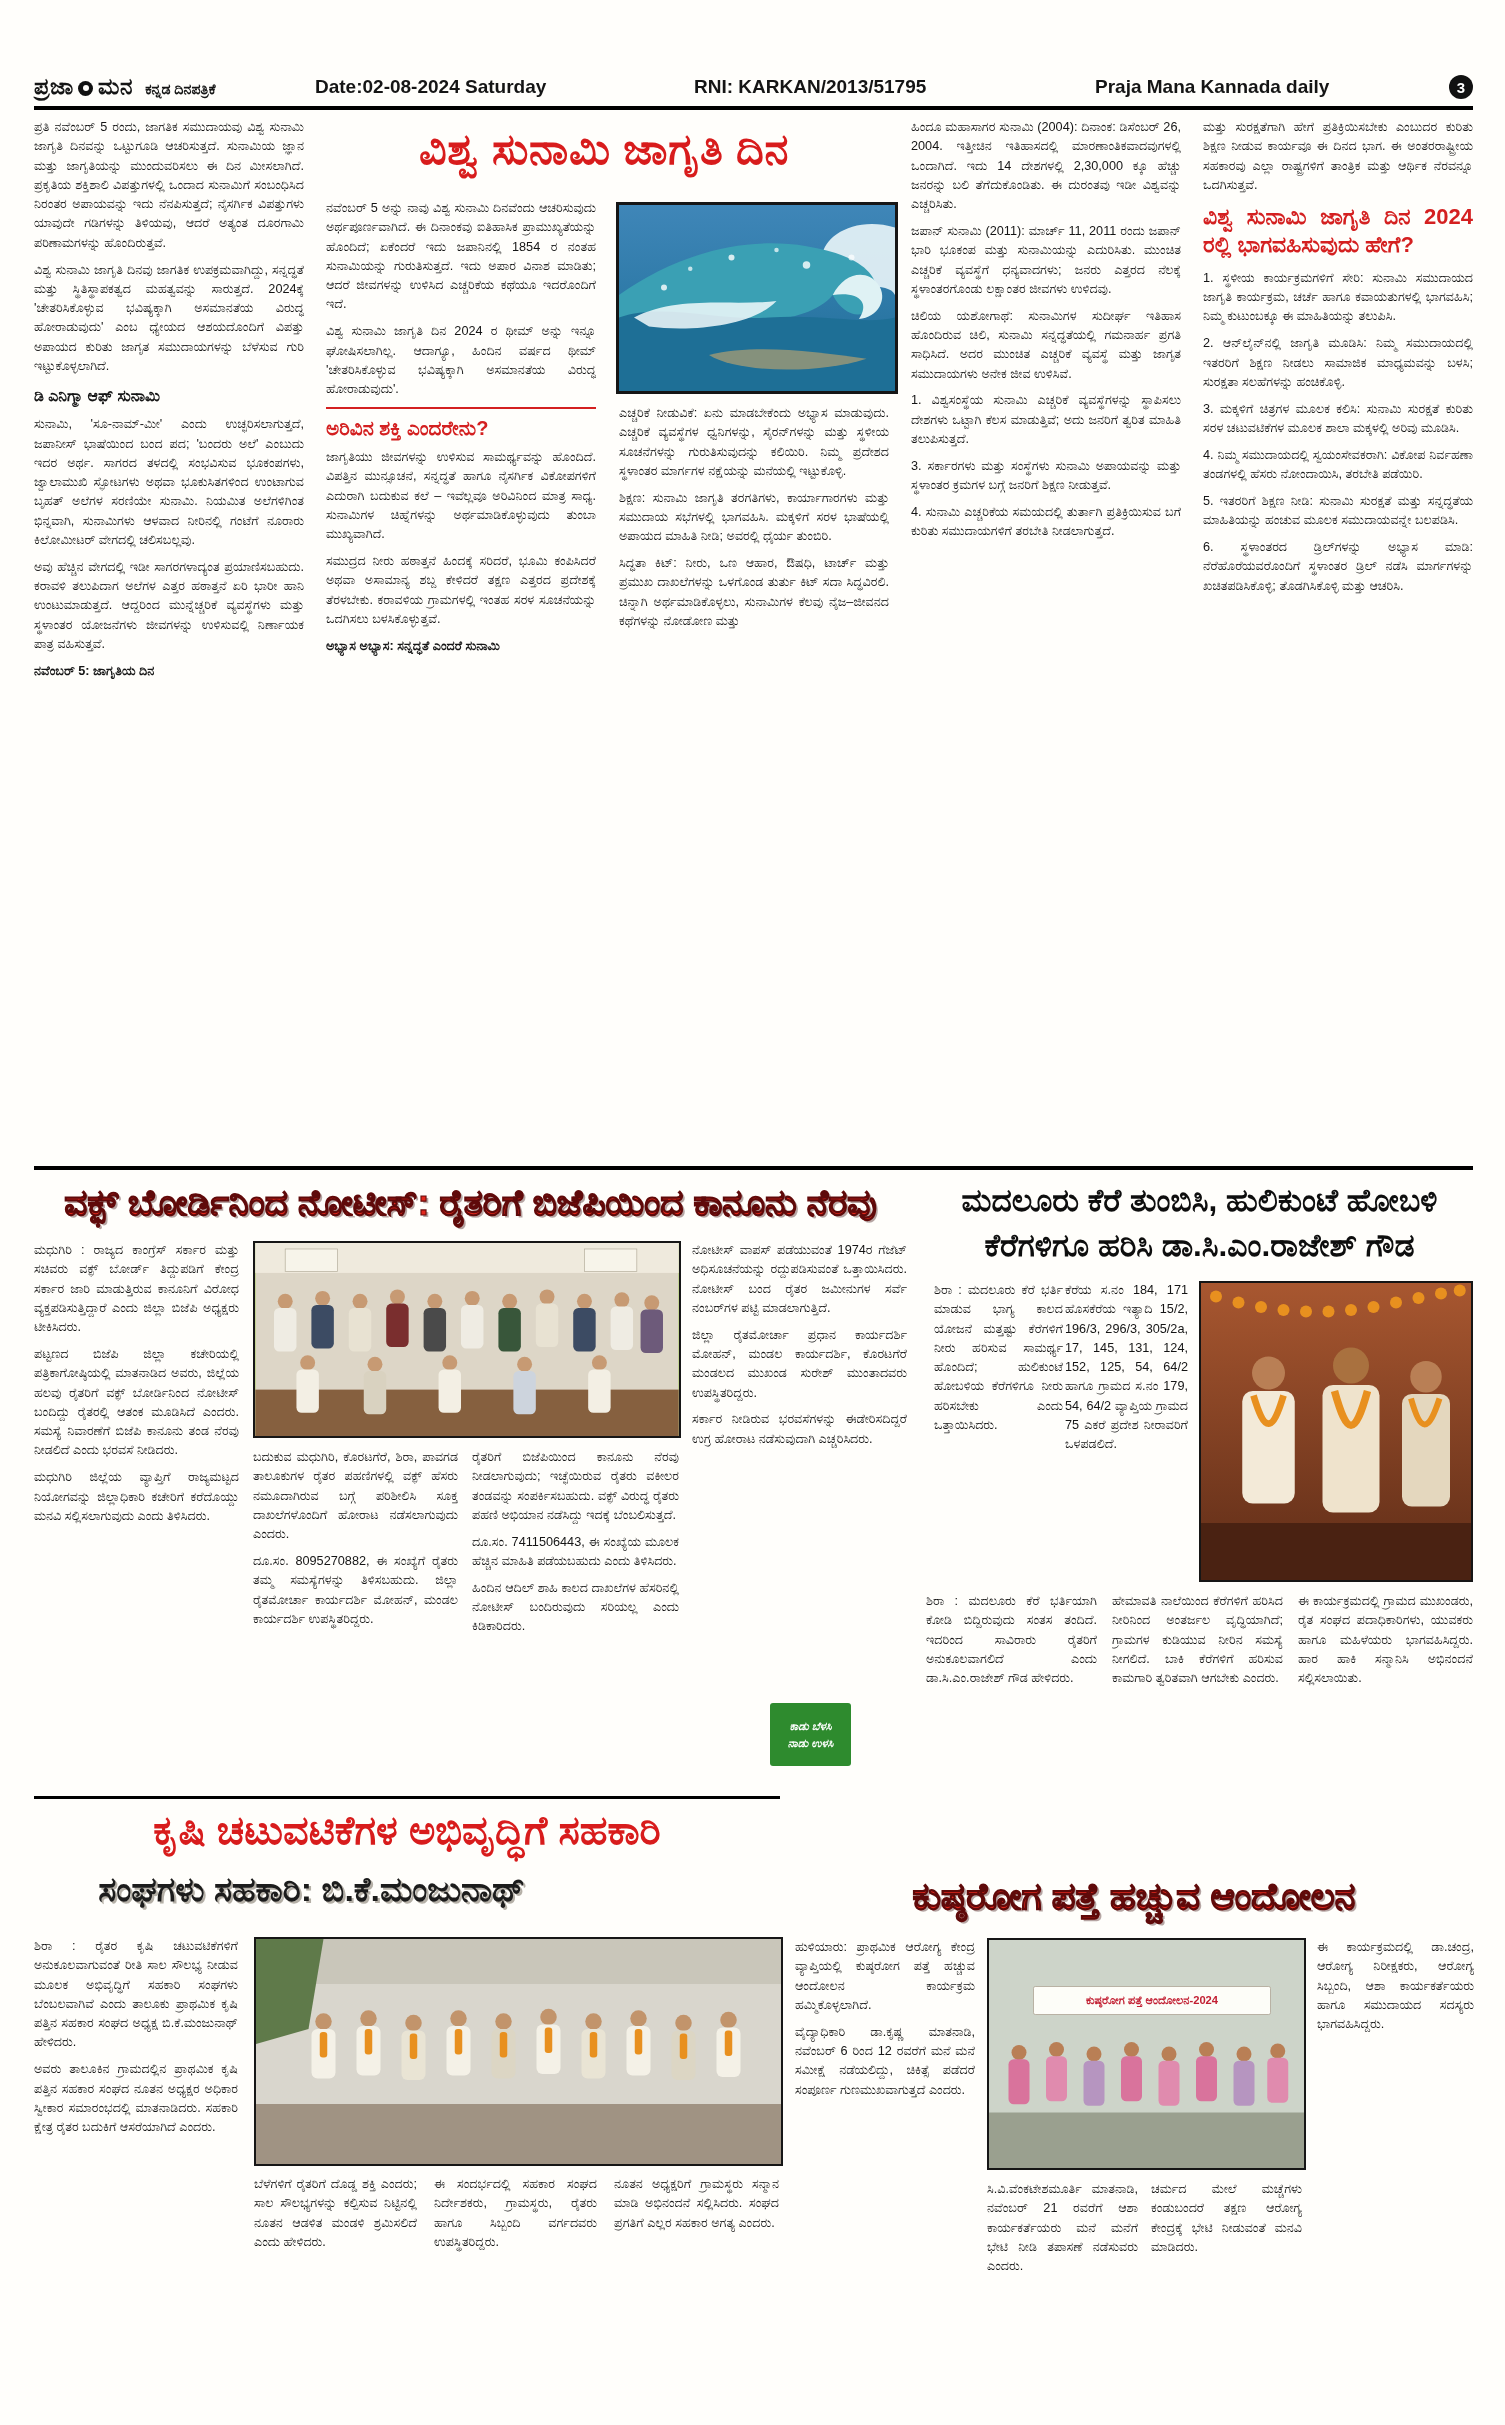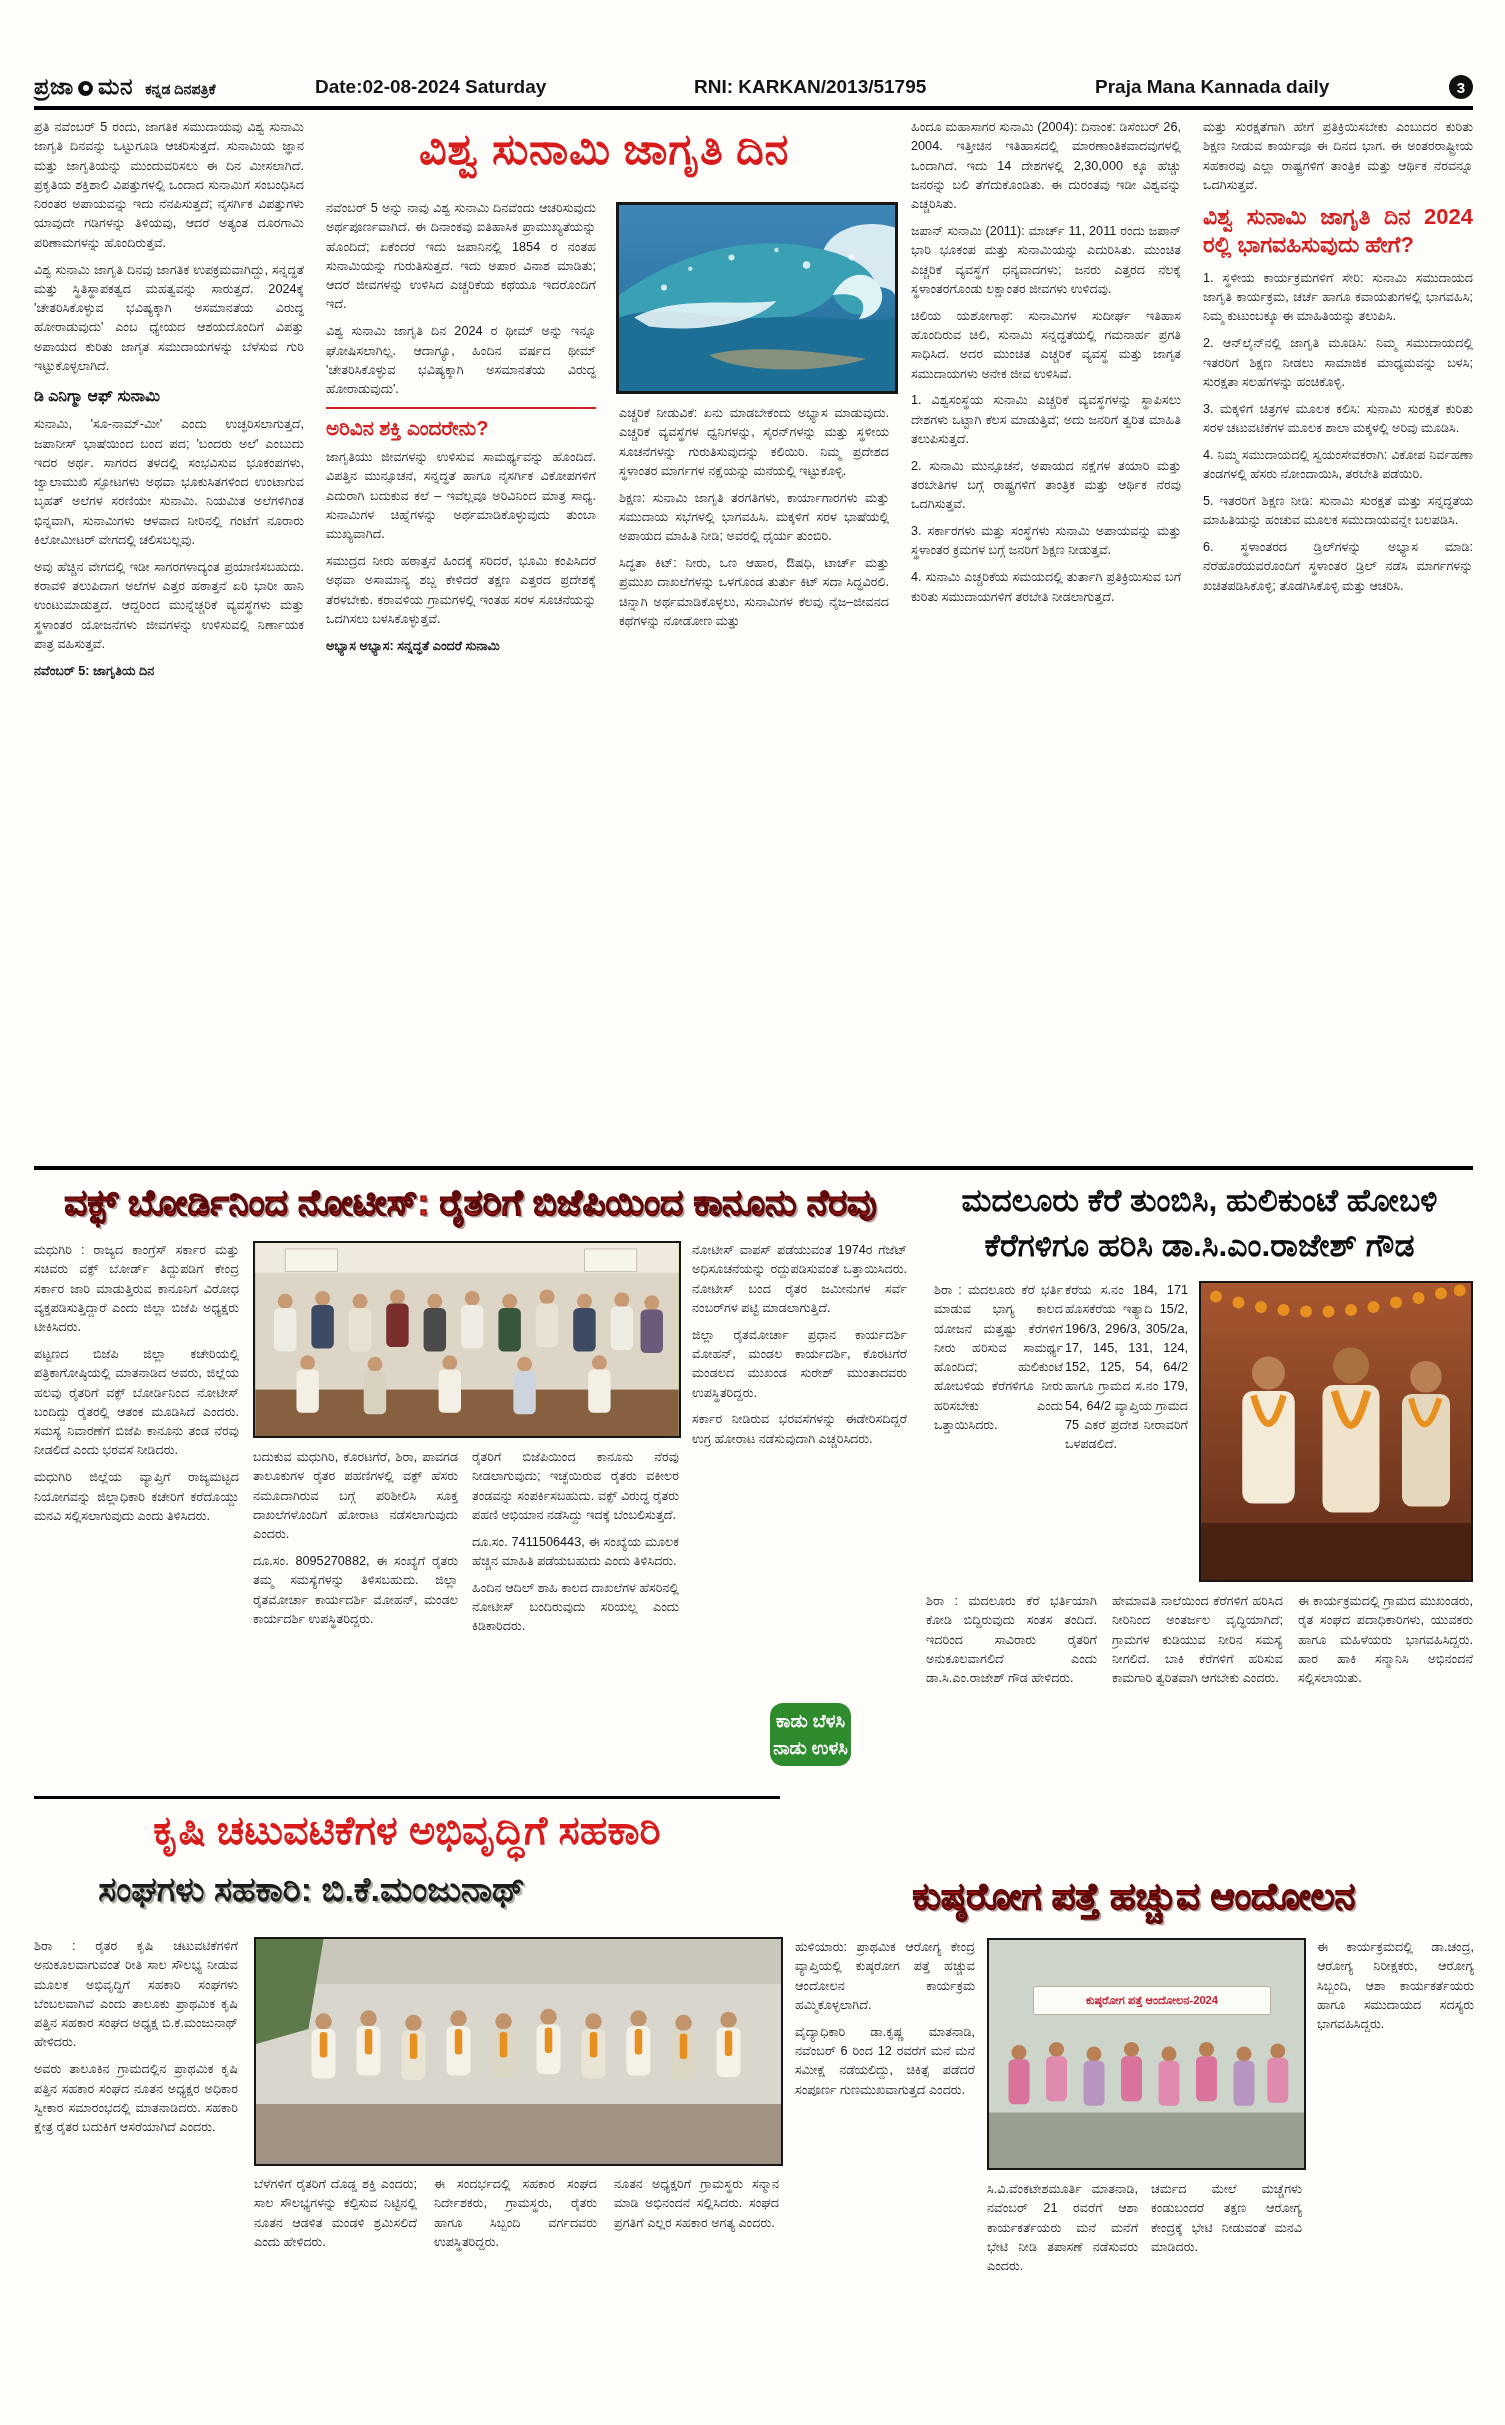--- a/index.html
+++ b/index.html
@@ -39,22 +39,22 @@
   .hl-red-solid{font-weight:bold;color:#d81c1c;text-align:center;}
   .hl-black-shadow{font-weight:800;color:#1c1c1c;text-shadow:2.2px 2.2px 0 #b5b0a7;text-align:center;}
   
   .photo{position:absolute;border:3px solid #161616;background:#84cc16;overflow:hidden;}
   .photo svg{display:block;}
   .banner-overlay{position:absolute;left:14%;top:20%;width:72%;background:#fdfdf8;
        border:1.5px solid #b9b2a4;border-radius:2.2px;padding:6px 4.5px;text-align:center;
        color:#c22033;font-weight:bold;font-size:11.2px;line-height:1.35;}
   
   .badge-green{position:absolute;background:#2e8b2e;color:#fff;text-align:center;
-       font-weight:bold;font-size:18px;line-height:1.5;border-radius:13px;
-       display:flex;flex-direction:column;justify-content:center;}
+       font-weight:bold;font-size:11px;line-height:1.5;border-radius:3px;
+       display:flex;flex-direction:column;justify-content:center;font-style:italic;}
   section{position:absolute;}
 </style>
 </head>
 <body>
 
 <div class="sheet">
 
   <header class="masthead">
     <div class="logo">
       <span class="logo-main">ಪ್ರಜಾ</span>
@@ -130,21 +130,20 @@
           <p>ಸಿದ್ಧತಾ ಕಿಟ್: ನೀರು, ಒಣ ಆಹಾರ, ಔಷಧಿ, ಟಾರ್ಚ್ ಮತ್ತು ಪ್ರಮುಖ ದಾಖಲೆಗಳನ್ನು ಒಳಗೊಂಡ ತುರ್ತು ಕಿಟ್ ಸದಾ ಸಿದ್ಧವಿರಲಿ. ಚಿನ್ನಾಗಿ ಅರ್ಥಮಾಡಿಕೊಳ್ಳಲು, ಸುನಾಮಿಗಳ ಕೆಲವು ನೈಜ–ಜೀವನದ ಕಥೆಗಳನ್ನು ನೋಡೋಣ ಮತ್ತು</p>
         </div>
     </div>
 
     <div class="col" style="left:877px;top:0;width:270px;height:1043px;">
       <div>
           <p>ಹಿಂದೂ ಮಹಾಸಾಗರ ಸುನಾಮಿ (2004): ದಿನಾಂಕ: ಡಿಸೆಂಬರ್ 26, 2004. ಇತ್ತೀಚಿನ ಇತಿಹಾಸದಲ್ಲಿ ಮಾರಣಾಂತಿಕವಾದವುಗಳಲ್ಲಿ ಒಂದಾಗಿದೆ. ಇದು 14 ದೇಶಗಳಲ್ಲಿ 2,30,000 ಕ್ಕೂ ಹೆಚ್ಚು ಜನರನ್ನು ಬಲಿ ತೆಗೆದುಕೊಂಡಿತು. ಈ ದುರಂತವು ಇಡೀ ವಿಶ್ವವನ್ನು ಎಚ್ಚರಿಸಿತು.</p>
           <p>ಜಪಾನ್ ಸುನಾಮಿ (2011): ಮಾರ್ಚ್ 11, 2011 ರಂದು ಜಪಾನ್ ಭಾರಿ ಭೂಕಂಪ ಮತ್ತು ಸುನಾಮಿಯನ್ನು ಎದುರಿಸಿತು. ಮುಂಚಿತ ಎಚ್ಚರಿಕೆ ವ್ಯವಸ್ಥೆಗೆ ಧನ್ಯವಾದಗಳು; ಜನರು ಎತ್ತರದ ನೆಲಕ್ಕೆ ಸ್ಥಳಾಂತರಗೊಂಡು ಲಕ್ಷಾಂತರ ಜೀವಗಳು ಉಳಿದವು.</p>
           <p>ಚಿಲಿಯ ಯಶೋಗಾಥೆ: ಸುನಾಮಿಗಳ ಸುದೀರ್ಘ ಇತಿಹಾಸ ಹೊಂದಿರುವ ಚಿಲಿ, ಸುನಾಮಿ ಸನ್ನದ್ಧತೆಯಲ್ಲಿ ಗಮನಾರ್ಹ ಪ್ರಗತಿ ಸಾಧಿಸಿದೆ. ಅದರ ಮುಂಚಿತ ಎಚ್ಚರಿಕೆ ವ್ಯವಸ್ಥೆ ಮತ್ತು ಜಾಗೃತ ಸಮುದಾಯಗಳು ಅನೇಕ ಜೀವ ಉಳಿಸಿವೆ.</p>
           <p>1. ವಿಶ್ವಸಂಸ್ಥೆಯ ಸುನಾಮಿ ಎಚ್ಚರಿಕೆ ವ್ಯವಸ್ಥೆಗಳನ್ನು ಸ್ಥಾಪಿಸಲು ದೇಶಗಳು ಒಟ್ಟಾಗಿ ಕೆಲಸ ಮಾಡುತ್ತಿವೆ; ಅದು ಜನರಿಗೆ ತ್ವರಿತ ಮಾಹಿತಿ ತಲುಪಿಸುತ್ತದೆ.</p>
-          <p>2. ಸುನಾಮಿ ಮುನ್ಸೂಚನೆ, ಅಪಾಯದ ನಕ್ಷೆಗಳ ತಯಾರಿ ಮತ್ತು ತರಬೇತಿಗಳ ಬಗ್ಗೆ ರಾಷ್ಟ್ರಗಳಿಗೆ ತಾಂತ್ರಿಕ ಮತ್ತು ಆರ್ಥಿಕ ನೆರವು ಒದಗಿಸುತ್ತವೆ.</p>
           <p>3. ಸರ್ಕಾರಗಳು ಮತ್ತು ಸಂಸ್ಥೆಗಳು ಸುನಾಮಿ ಅಪಾಯವನ್ನು ಮತ್ತು ಸ್ಥಳಾಂತರ ಕ್ರಮಗಳ ಬಗ್ಗೆ ಜನರಿಗೆ ಶಿಕ್ಷಣ ನೀಡುತ್ತವೆ.</p>
           <p>4. ಸುನಾಮಿ ಎಚ್ಚರಿಕೆಯ ಸಮಯದಲ್ಲಿ ತುರ್ತಾಗಿ ಪ್ರತಿಕ್ರಿಯಿಸುವ ಬಗೆ ಕುರಿತು ಸಮುದಾಯಗಳಿಗೆ ತರಬೇತಿ ನೀಡಲಾಗುತ್ತದೆ.</p>
         </div>
     </div>
 
     <div class="col" style="left:1169px;top:0;width:270px;height:1043px;">
       <div>
           <p>ಮತ್ತು ಸುರಕ್ಷತೆಗಾಗಿ ಹೇಗೆ ಪ್ರತಿಕ್ರಿಯಿಸಬೇಕು ಎಂಬುದರ ಕುರಿತು ಶಿಕ್ಷಣ ನೀಡುವ ಕಾರ್ಯವೂ ಈ ದಿನದ ಭಾಗ. ಈ ಅಂತರರಾಷ್ಟ್ರೀಯ ಸಹಕಾರವು ಎಲ್ಲಾ ರಾಷ್ಟ್ರಗಳಿಗೆ ತಾಂತ್ರಿಕ ಮತ್ತು ಆರ್ಥಿಕ ನೆರವನ್ನೂ ಒದಗಿಸುತ್ತವೆ.</p>
         </div>
       <div class="sub-red2">ವಿಶ್ವ ಸುನಾಮಿ ಜಾಗೃತಿ ದಿನ 2024 ರಲ್ಲಿ ಭಾಗವಹಿಸುವುದು ಹೇಗೆ?</div>

